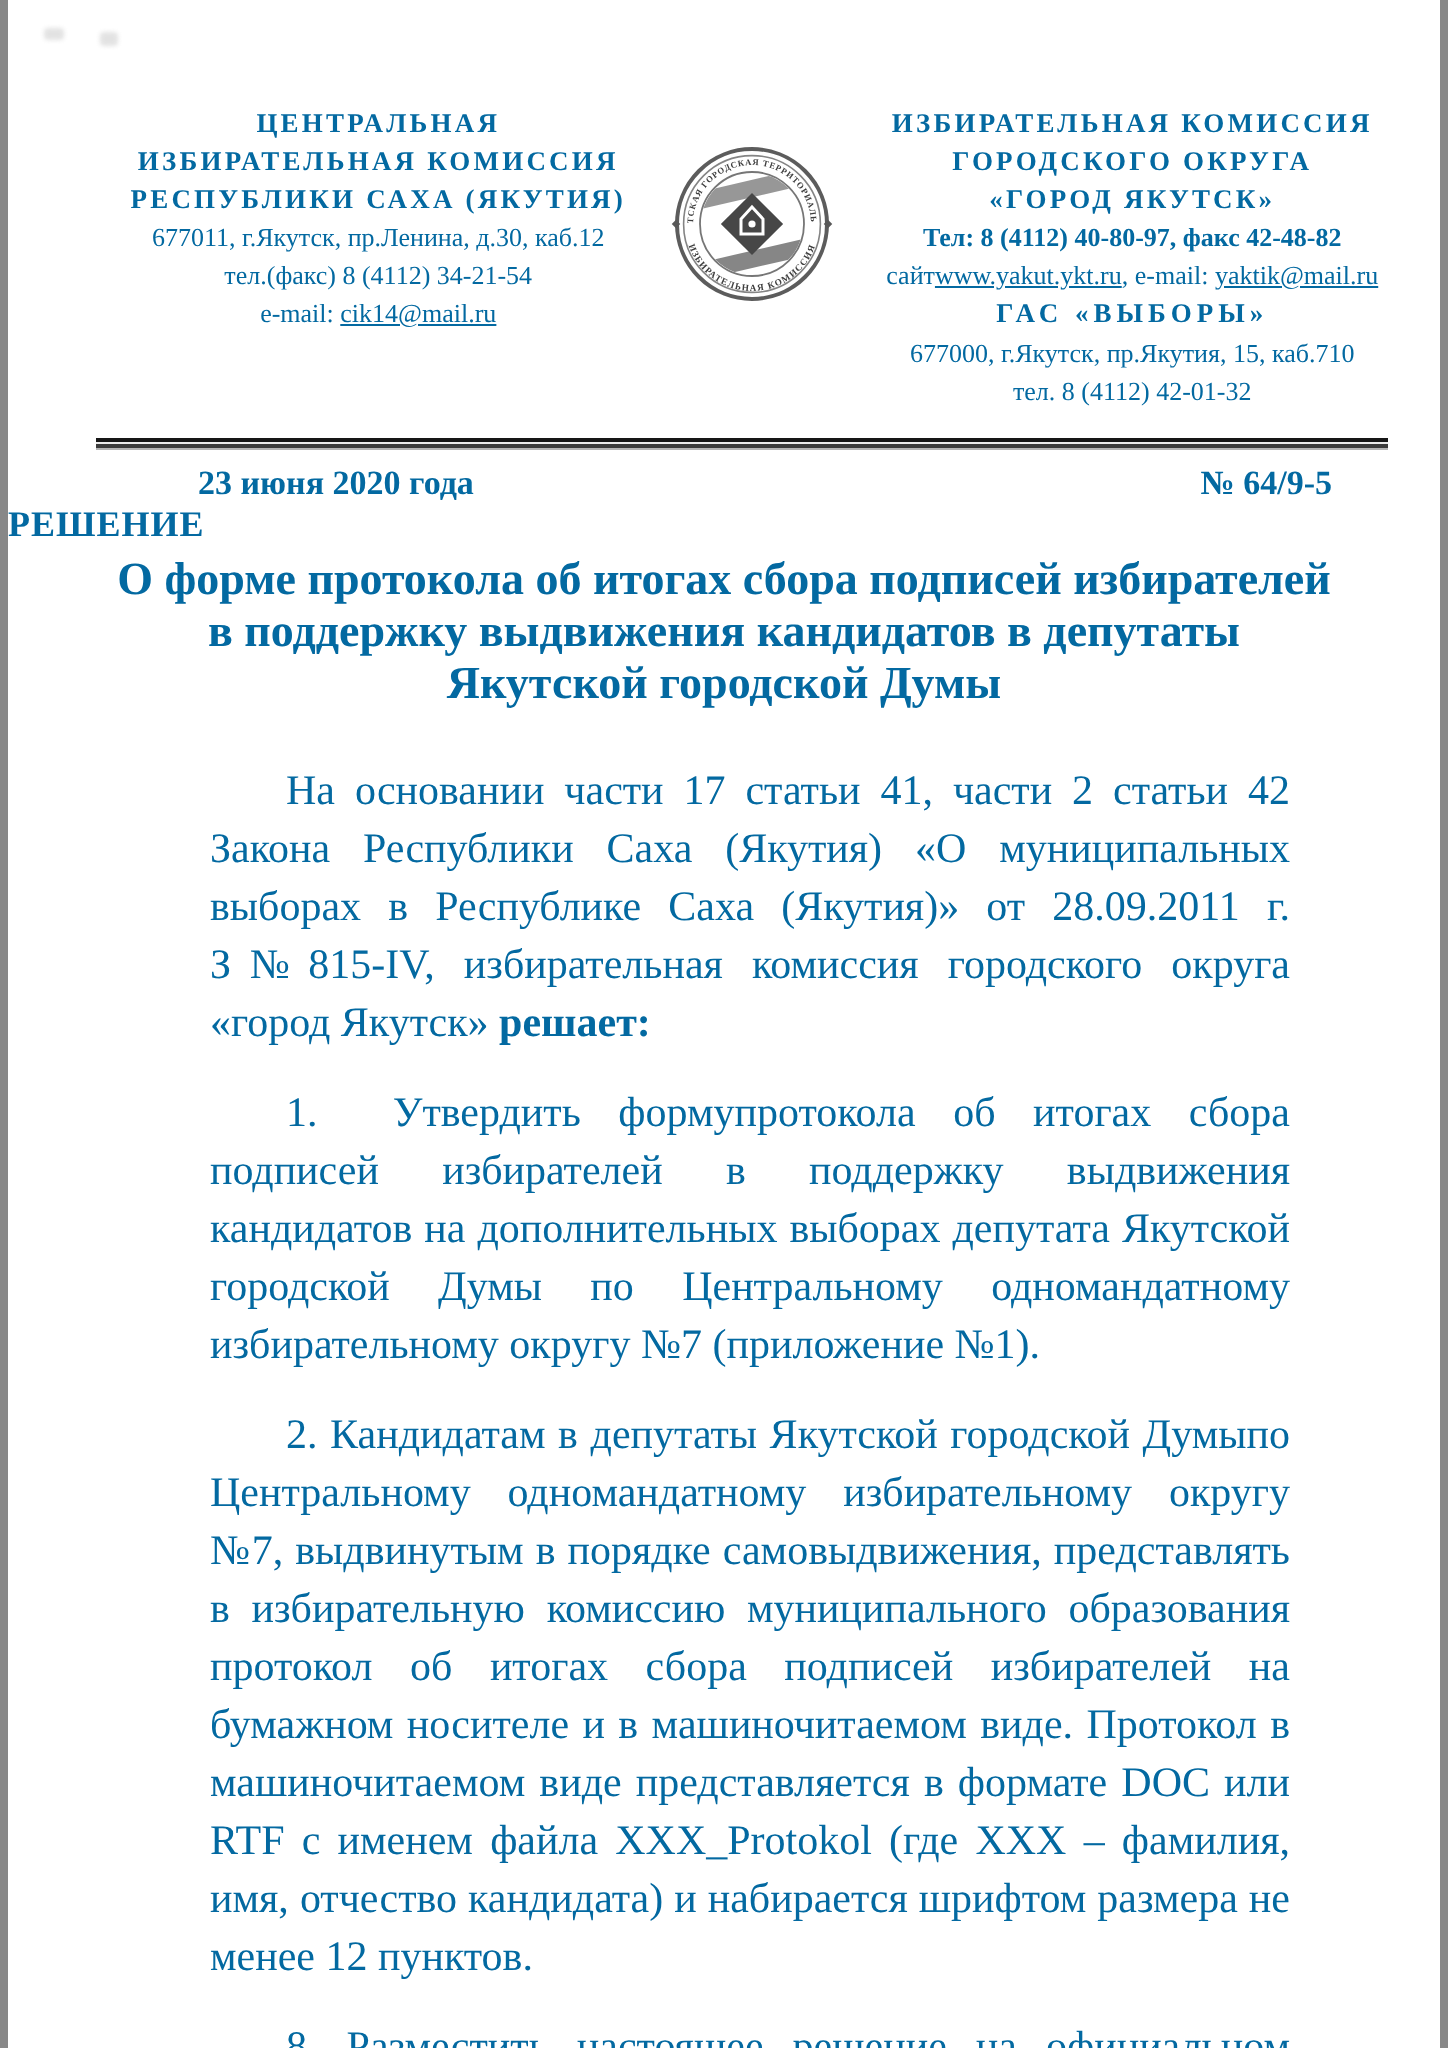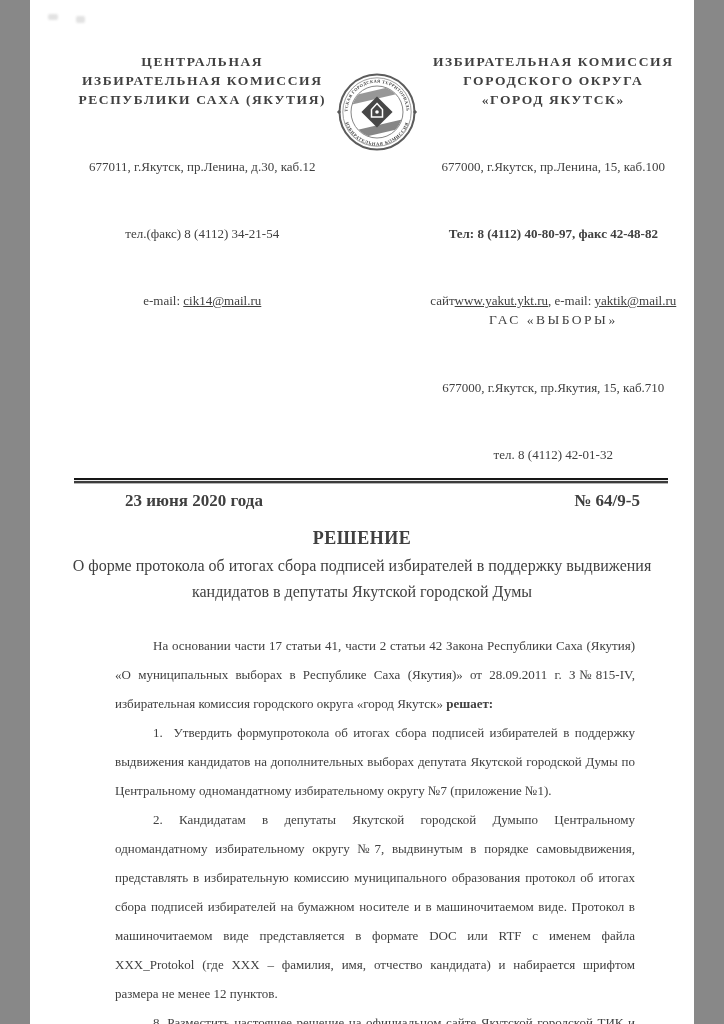--- a/index.html
+++ b/index.html
@@ -1,47 +1,47 @@
 <!DOCTYPE html>
 <html lang="ru"><head>
 <meta charset="utf-8">
 <style>
   html,body{margin:0;padding:0;background:#888;}
   .page{
-    position:relative;width:664px;height:1024px;background:#fff;margin:0 auto;
-    font-family:"Liberation Serif","DejaVu Serif",serif;color:#404040;overflow:hidden;
+    position:relative;width:716px;height:1024px;background:#fff;margin:0 auto;
+    font-family:"Liberation Serif","DejaVu Serif",serif;color:#0369a1;overflow:hidden;
   }
   .smudge{position:absolute;background:#9a9a9a;opacity:.28;filter:blur(1px);border-radius:2px;}
   .s1{left:18px;top:14px;width:10px;height:6px;}
   .s2{left:46px;top:16px;width:9px;height:7px;}
 
   
   .hdr{display:flex;justify-content:space-between;padding:52px 14px 0 48px;}
   .hdr-left{width:300px;text-align:center;}
   .hdr-right{width:306px;text-align:center;}
   .caps{font-weight:bold;font-size:13.5px;letter-spacing:1.6px;line-height:19px;}
-  .info{font-size:13px;line-height:19px;margin-top:48px;}
+  .info{font-size:13px;line-height:19px;}
   .info.b{font-weight:bold;}
-  .gas{font-weight:normal;font-size:13.5px;letter-spacing:2.5px;line-height:20px;}
+  .gas{font-weight:bold;font-size:13.5px;letter-spacing:2.5px;line-height:20px;}
   .u{text-decoration:underline;}
   .hdr-emblem{width:100px;height:100px;margin-top:10px;flex:0 0 auto;opacity:.92;}
 
   
   .rule{margin:14px 26px 0 44px;height:6px;
     background:linear-gradient(to bottom,#161616 0 2px,#ececec 2px 3px,#3c3c3c 3px 5px,#b5b5b5 5px 6px);}
   .meta-row{display:flex;justify-content:space-between;margin:7px 54px 0 95px;
     font-weight:bold;font-size:17px;text-align:center;}
 
   
-  .title{text-align:center;font-weight:bold;font-size:18px;margin-top:17px;letter-spacing:.5px;}
-  .subtitle{width:614px;margin:4px auto 0;text-align:center;font-weight:normal;font-size:16px;line-height:26px;}
+  .title{text-align:left;font-weight:bold;font-size:18px;letter-spacing:.5px;}
+  .subtitle{width:614px;margin:4px auto 0;text-align:center;font-weight:bold;font-size:23px;line-height:26px;}
 
   
   .body{margin:26px 59px 0 85px;}
-  .p{font-size:13px;line-height:29px;text-align:justify;text-indent:38px;margin:0;}
+  .p{font-size:21px;line-height:29px;text-align:justify;text-indent:38px;margin:16px;}
   .bold{font-weight:bold;}
 
   
   .sig-area{position:relative;height:234px;}
   .stamp-svg{position:absolute;left:93px;top:2px;width:136px;height:136px;opacity:.88;}
   .roles{position:absolute;left:88px;top:26px;font-size:14px;line-height:30px;}
   .names{position:absolute;left:478px;top:29px;font-size:17px;line-height:30px;}
   .sig-svg{position:absolute;left:272px;top:14px;width:185px;height:115px;}
 </style>
 </head>
@@ -90,21 +90,20 @@
         </g>
         <rect x="10.5" y="48.5" width="3" height="3" transform="rotate(45 12 50)" fill="#4a4a4a"></rect>
         <rect x="86.5" y="48.5" width="3" height="3" transform="rotate(45 88 50)" fill="#4a4a4a"></rect>
       </svg>
     </div>
 
     <div class="hdr-right">
       <div class="caps">ИЗБИРАТЕЛЬНАЯ КОМИССИЯ</div>
       <div class="caps">ГОРОДСКОГО ОКРУГА</div>
       <div class="caps">«ГОРОД ЯКУТСК»</div>
-      <div class="info">677000, г.Якутск, пр.Ленина, 15, каб.100</div>
       <div class="info b">Тел: 8 (4112) 40-80-97, факс 42-48-82</div>
       <div class="info"><span>сайт</span><span class="u">www.yakut.ykt.ru</span><span>, e-mail: </span><span class="u">yaktik@mail.ru</span></div>
       <div class="gas">ГАС «ВЫБОРЫ»</div>
       <div class="info">677000, г.Якутск, пр.Якутия, 15, каб.710</div>
       <div class="info">тел. 8 (4112) 42-01-32</div>
     </div>
   </header>
 
   <div class="rule"></div>
 

